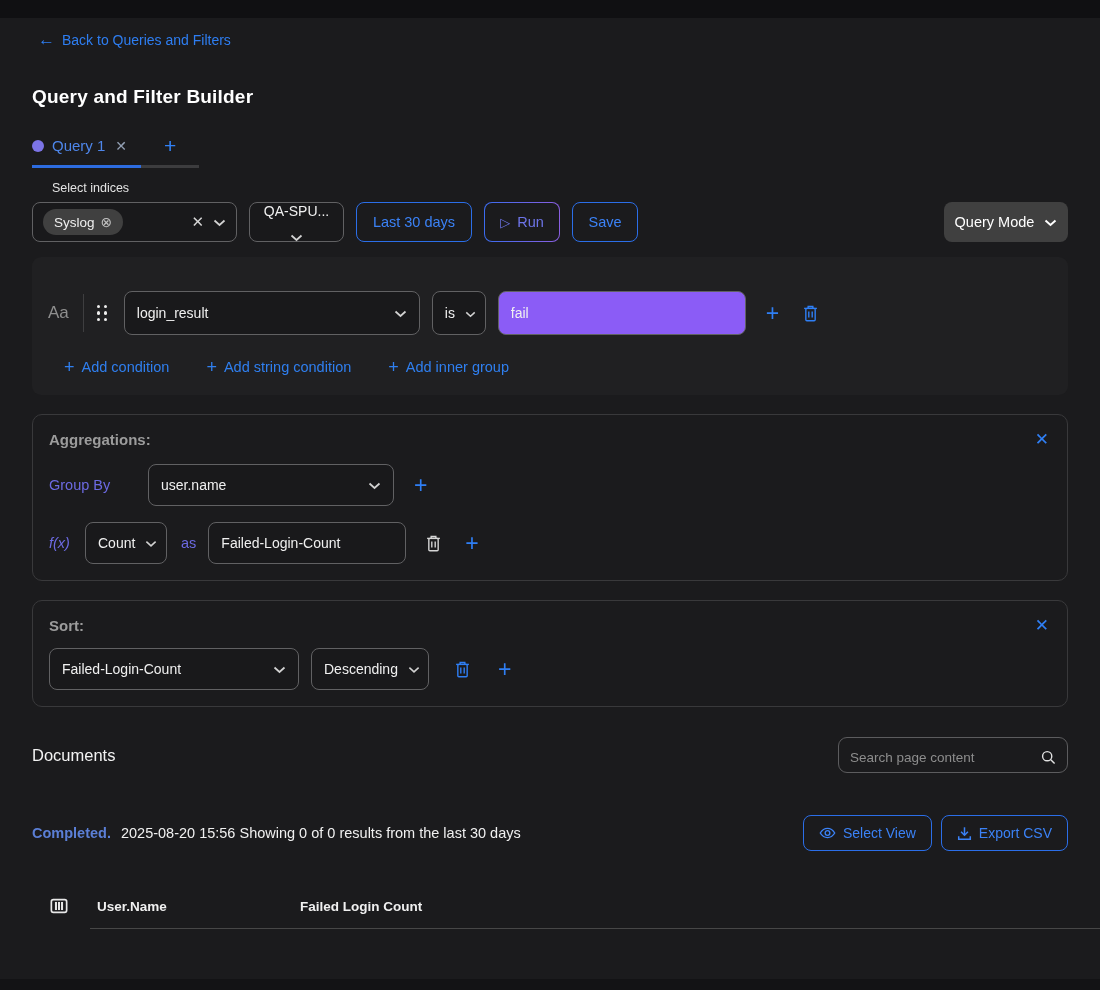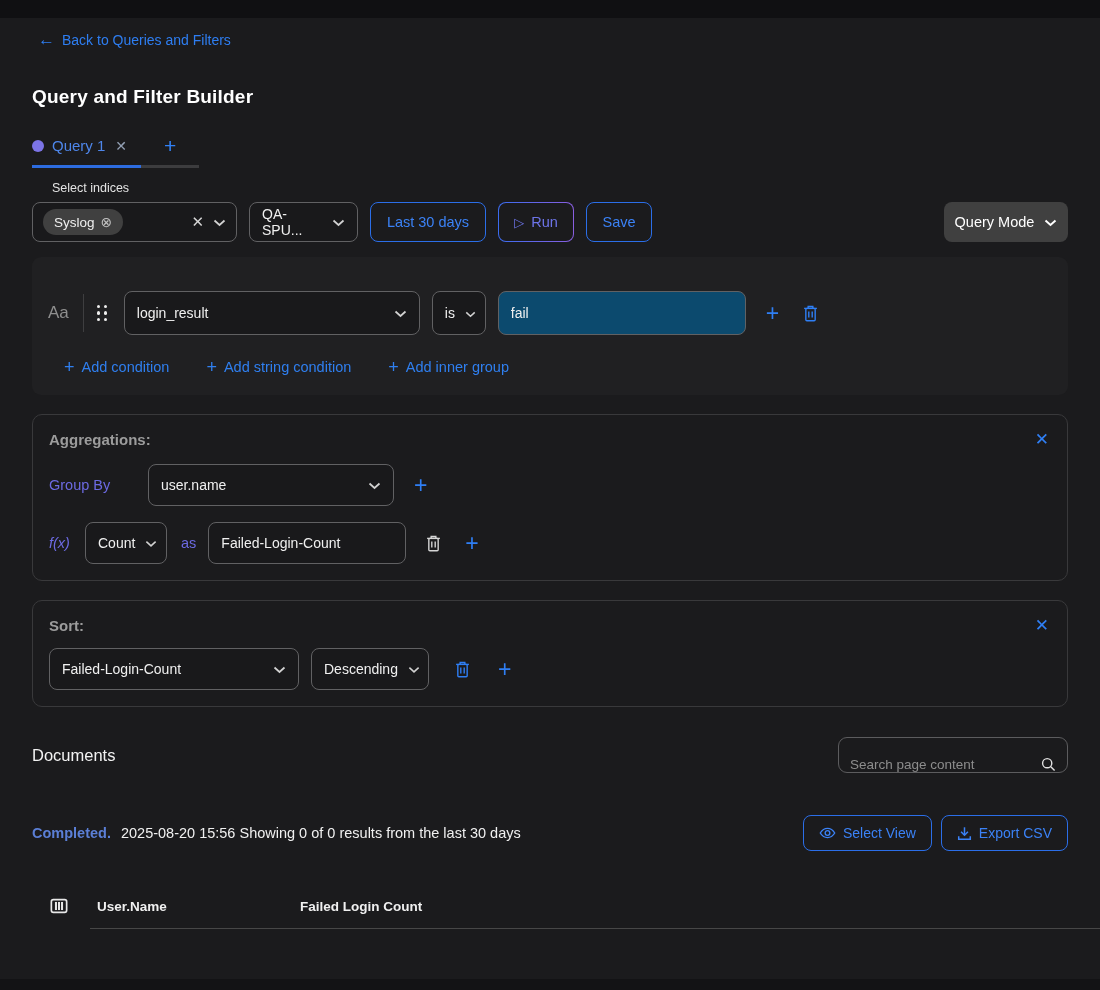--- a/index.html
+++ b/index.html
@@ -35,21 +35,21 @@
   .toolbar { display:flex; align-items:center; gap:12px; margin-top:7px; }
   .control { border:1px solid #616163; border-radius:8px; background:#19191b; height:40px;
     display:flex; align-items:center; padding:0 12px; font-size:14px; color:#f0f0f0; cursor:pointer; }
   .multiselect { width:205px; justify-content:space-between; padding:0 10px; }
   .chip { display:inline-flex; align-items:center; gap:6px; background:#404040; border-radius:14px;
     padding:5px 11px; font-size:13.5px; color:#efefef; }
   .chip .chip-x { color:#c2c2c2; font-size:14px; }
   .ms-icons { display:flex; align-items:center; gap:9px; color:#d6d6d6; }
   .ms-clear { font-size:15px; }
   .sel { justify-content:space-between; gap:10px; }
-  .sel-qa { width:109px; }
+  .sel-qa { width:95px;flex-direction:column; }
   .chev { display:inline-block; color:#d2d2d2; }
   .btn { height:40px; border-radius:8px; border:1px solid #2b6ee8; color:#3b82f6; background:transparent;
     font-size:14.5px; display:inline-flex; align-items:center; justify-content:center; gap:7px; cursor:pointer;
     font-family:inherit; }
   .btn-range { width:116px; }
   .btn-run { width:76px; color:#6d74e8;
     background:linear-gradient(#1b1b1d,#1b1b1d) padding-box, linear-gradient(90deg,#3b6cf0,#8a5fe0) border-box;
     border:1px solid transparent; }
   .btn-run .play { font-size:13px; }
   .btn-save { width:66px; }
@@ -63,21 +63,21 @@
   .all-select { height:38px; width:66px; border:1px solid #737375; border-radius:7px; background:transparent;
     display:inline-flex; align-items:center; justify-content:space-between; padding:0 10px; font-size:14px; cursor:pointer; }
   .cond-row { display:flex; align-items:center; margin-top:19px; }
   .aa-label { color:#8f8f8f; font-size:17px; }
   .vdiv { width:1px; height:38px; background:#3e3e40; margin:0 13px 0 14px; }
   .dots { display:grid; grid-template-columns:repeat(2,4px); gap:3px 3px; margin-right:16px; cursor:grab; }
   .dots i { width:3.5px; height:3.5px; background:#eeeeee; border-radius:50%; }
   .cond-field { width:296px; height:44px; }
   .cond-op { width:54px; height:44px; margin-left:12px; }
   .cond-value { width:248px; height:44px; margin-left:12px; border:1px solid #616163; border-radius:8px;
-    background:#0c4a6e; color:#f0f0f0; font-size:14px; padding:0 12px; font-family:inherit; outline:none; }
+    background:#8b5cf6; color:#f0f0f0; font-size:14px; padding:0 12px; font-family:inherit; outline:none; }
   .row-plus { color:#2f7ff5; font-size:23px; font-weight:300; margin-left:20px; cursor:pointer; line-height:1; }
   .icon-btn { background:none; border:none; cursor:pointer; display:inline-flex; align-items:center; padding:0; }
   .cond-trash { margin-left:24px; }
   .add-links { display:flex; gap:37px; margin-top:23px; margin-left:16px; }
   .add-link { color:#2f7ff0; font-size:14.5px; display:inline-flex; gap:7px; align-items:center;
     cursor:pointer; text-decoration:none; }
   .add-link .plus-sm { font-size:18px; line-height:1; }
 
   
   .panel { margin-top:19px; border:1px solid #39393b; border-radius:10px; padding:16px; position:relative; }
@@ -98,21 +98,21 @@
   .sort-row { display:flex; align-items:center; margin-top:14px; }
   .sel-sortfield { width:250px; height:42px; }
   .sel-sortdir { width:118px; height:42px; margin-left:12px; }
   .sort-trash { margin-left:26px; }
   .sort-plus { margin-left:28px; }
 
   
   .docs-head { display:flex; align-items:center; justify-content:space-between; margin-top:30px; }
   .docs-title { font-size:16.5px; color:#f2f2f2; font-weight:normal; }
   .search-box { width:230px; height:36px; border:1px solid #5c5c5e; border-radius:9px; display:flex;
-    align-items:flex-end; padding:0 11px; gap:18px; background:transparent; }
+    align-items:flex-start; padding:12px 11px; gap:18px; background:transparent; }
   .search-box input { flex:1; background:transparent; border:none; outline:none; color:#e8e8e8;
     font-size:13.5px; font-family:inherit; min-width:0; }
   .search-box input::placeholder { color:#8d8d8d; }
 
   .status-row { display:flex; align-items:center; margin-top:42px; }
   .status-label { color:#5b7fd6; font-weight:bold; font-size:14.5px; }
   .status-text { color:#f0f0f0; font-size:14.5px; margin-left:10px; }
   .status-actions { margin-left:auto; display:flex; gap:9px; }
   .btn-sm { height:36px; font-size:14px; padding:0 15px; }
 

